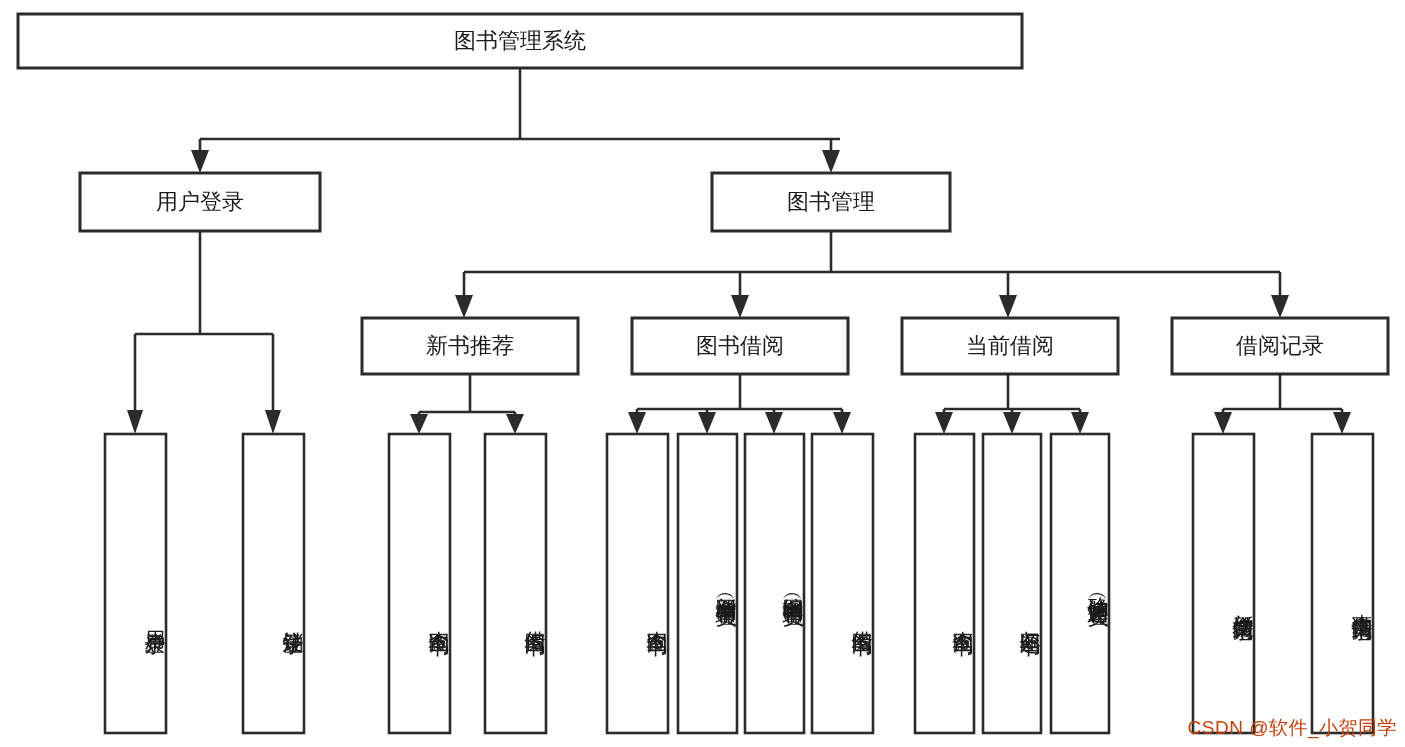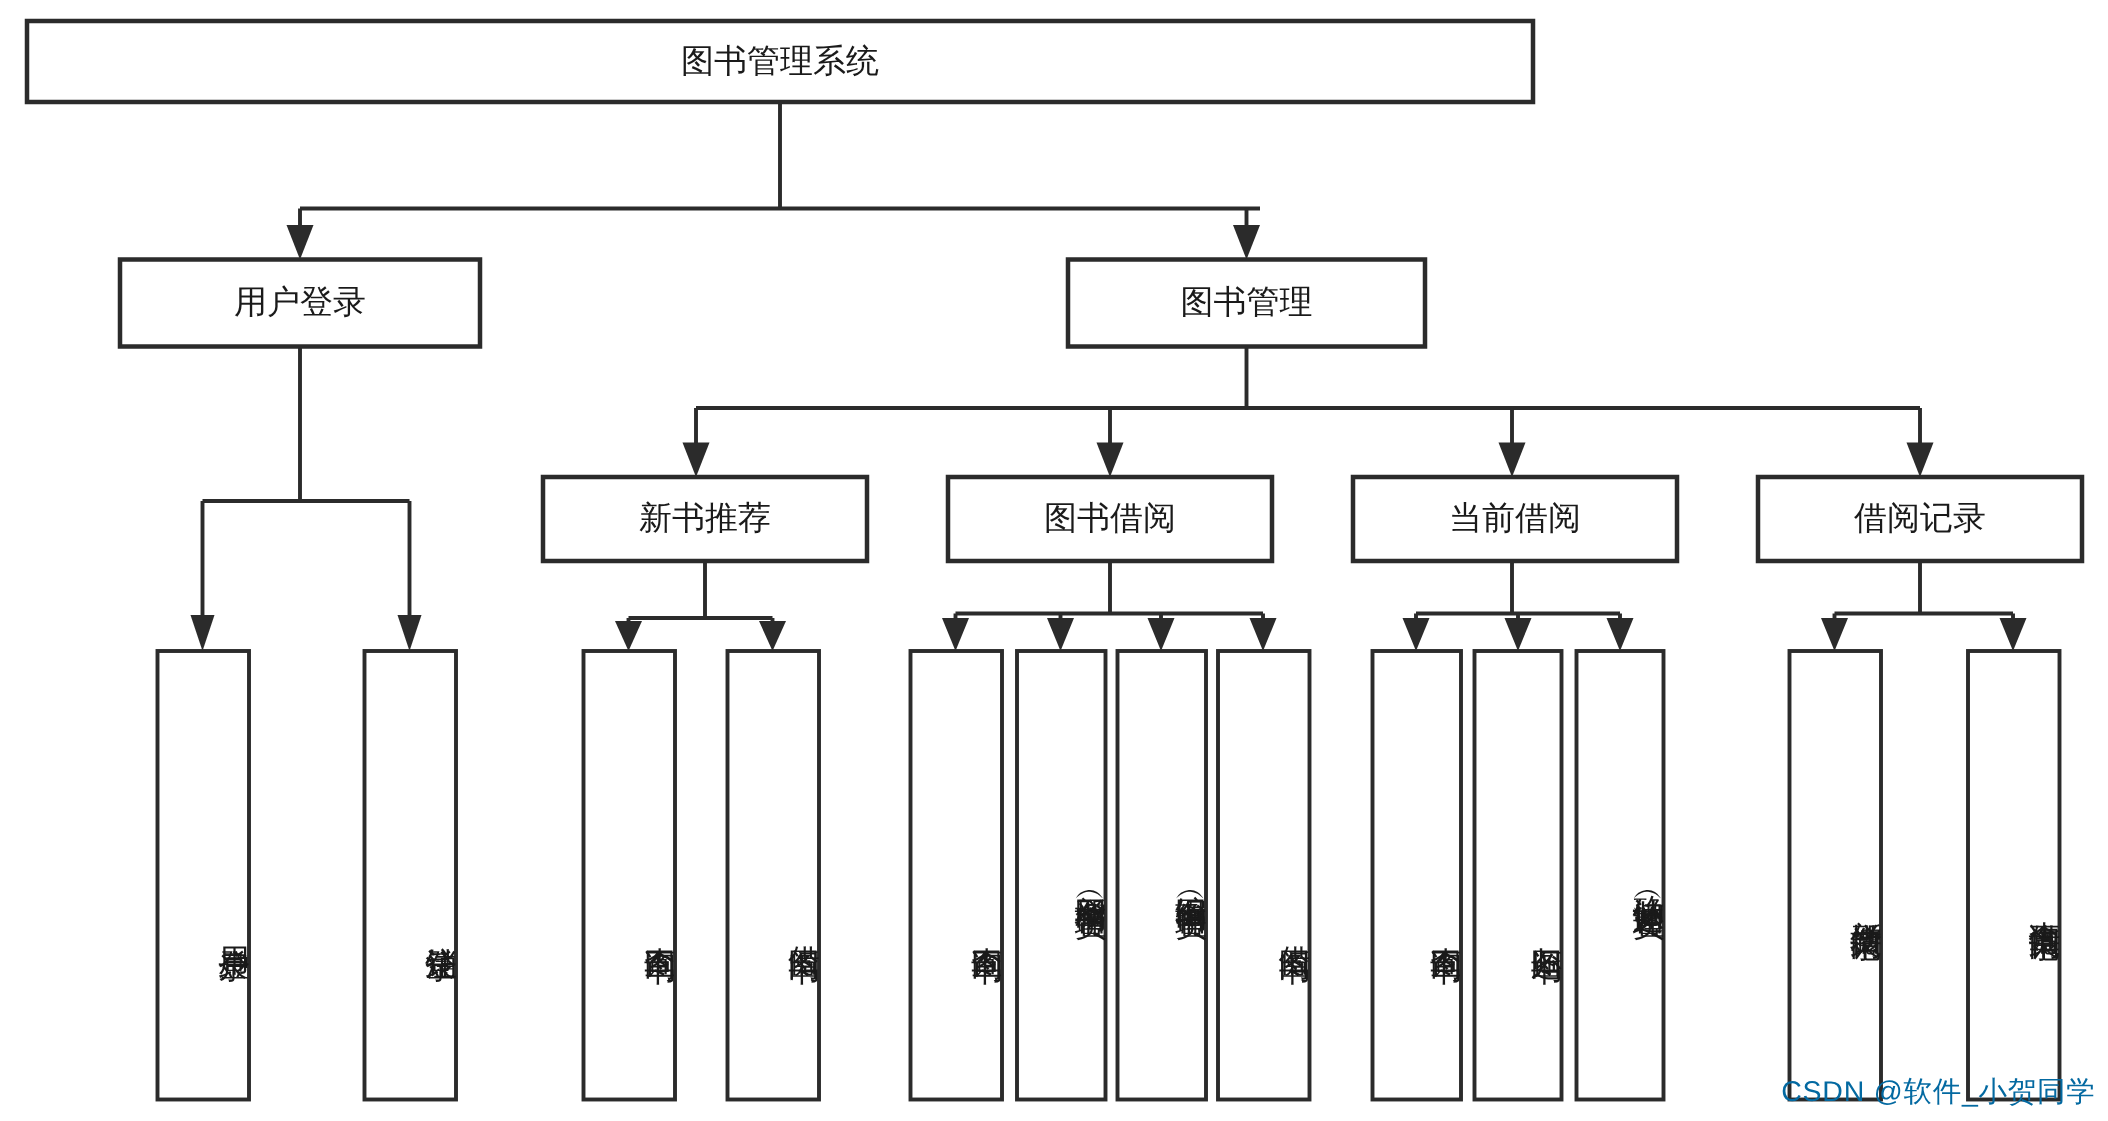--- a/index.html
+++ b/index.html
@@ -67,21 +67,21 @@
     letter-spacing: 1.5px;
     white-space: nowrap;
     pointer-events: none;
   }
   .watermark {
     position: absolute;
     right: 8px;
     bottom: 6px;
     font-family: "Liberation Sans", "DejaVu Sans", sans-serif;
     font-size: 19px;
-    color: #0369a1;
+    color: #c2410c;
     letter-spacing: 0.5px;
     white-space: nowrap;
   }
 </style>
 </head>
 <body>
 
 <div id="diagram-root">
 
   <svg class="diagram" viewBox="0 0 1405 747" xmlns="http://www.w3.org/2000/svg">

